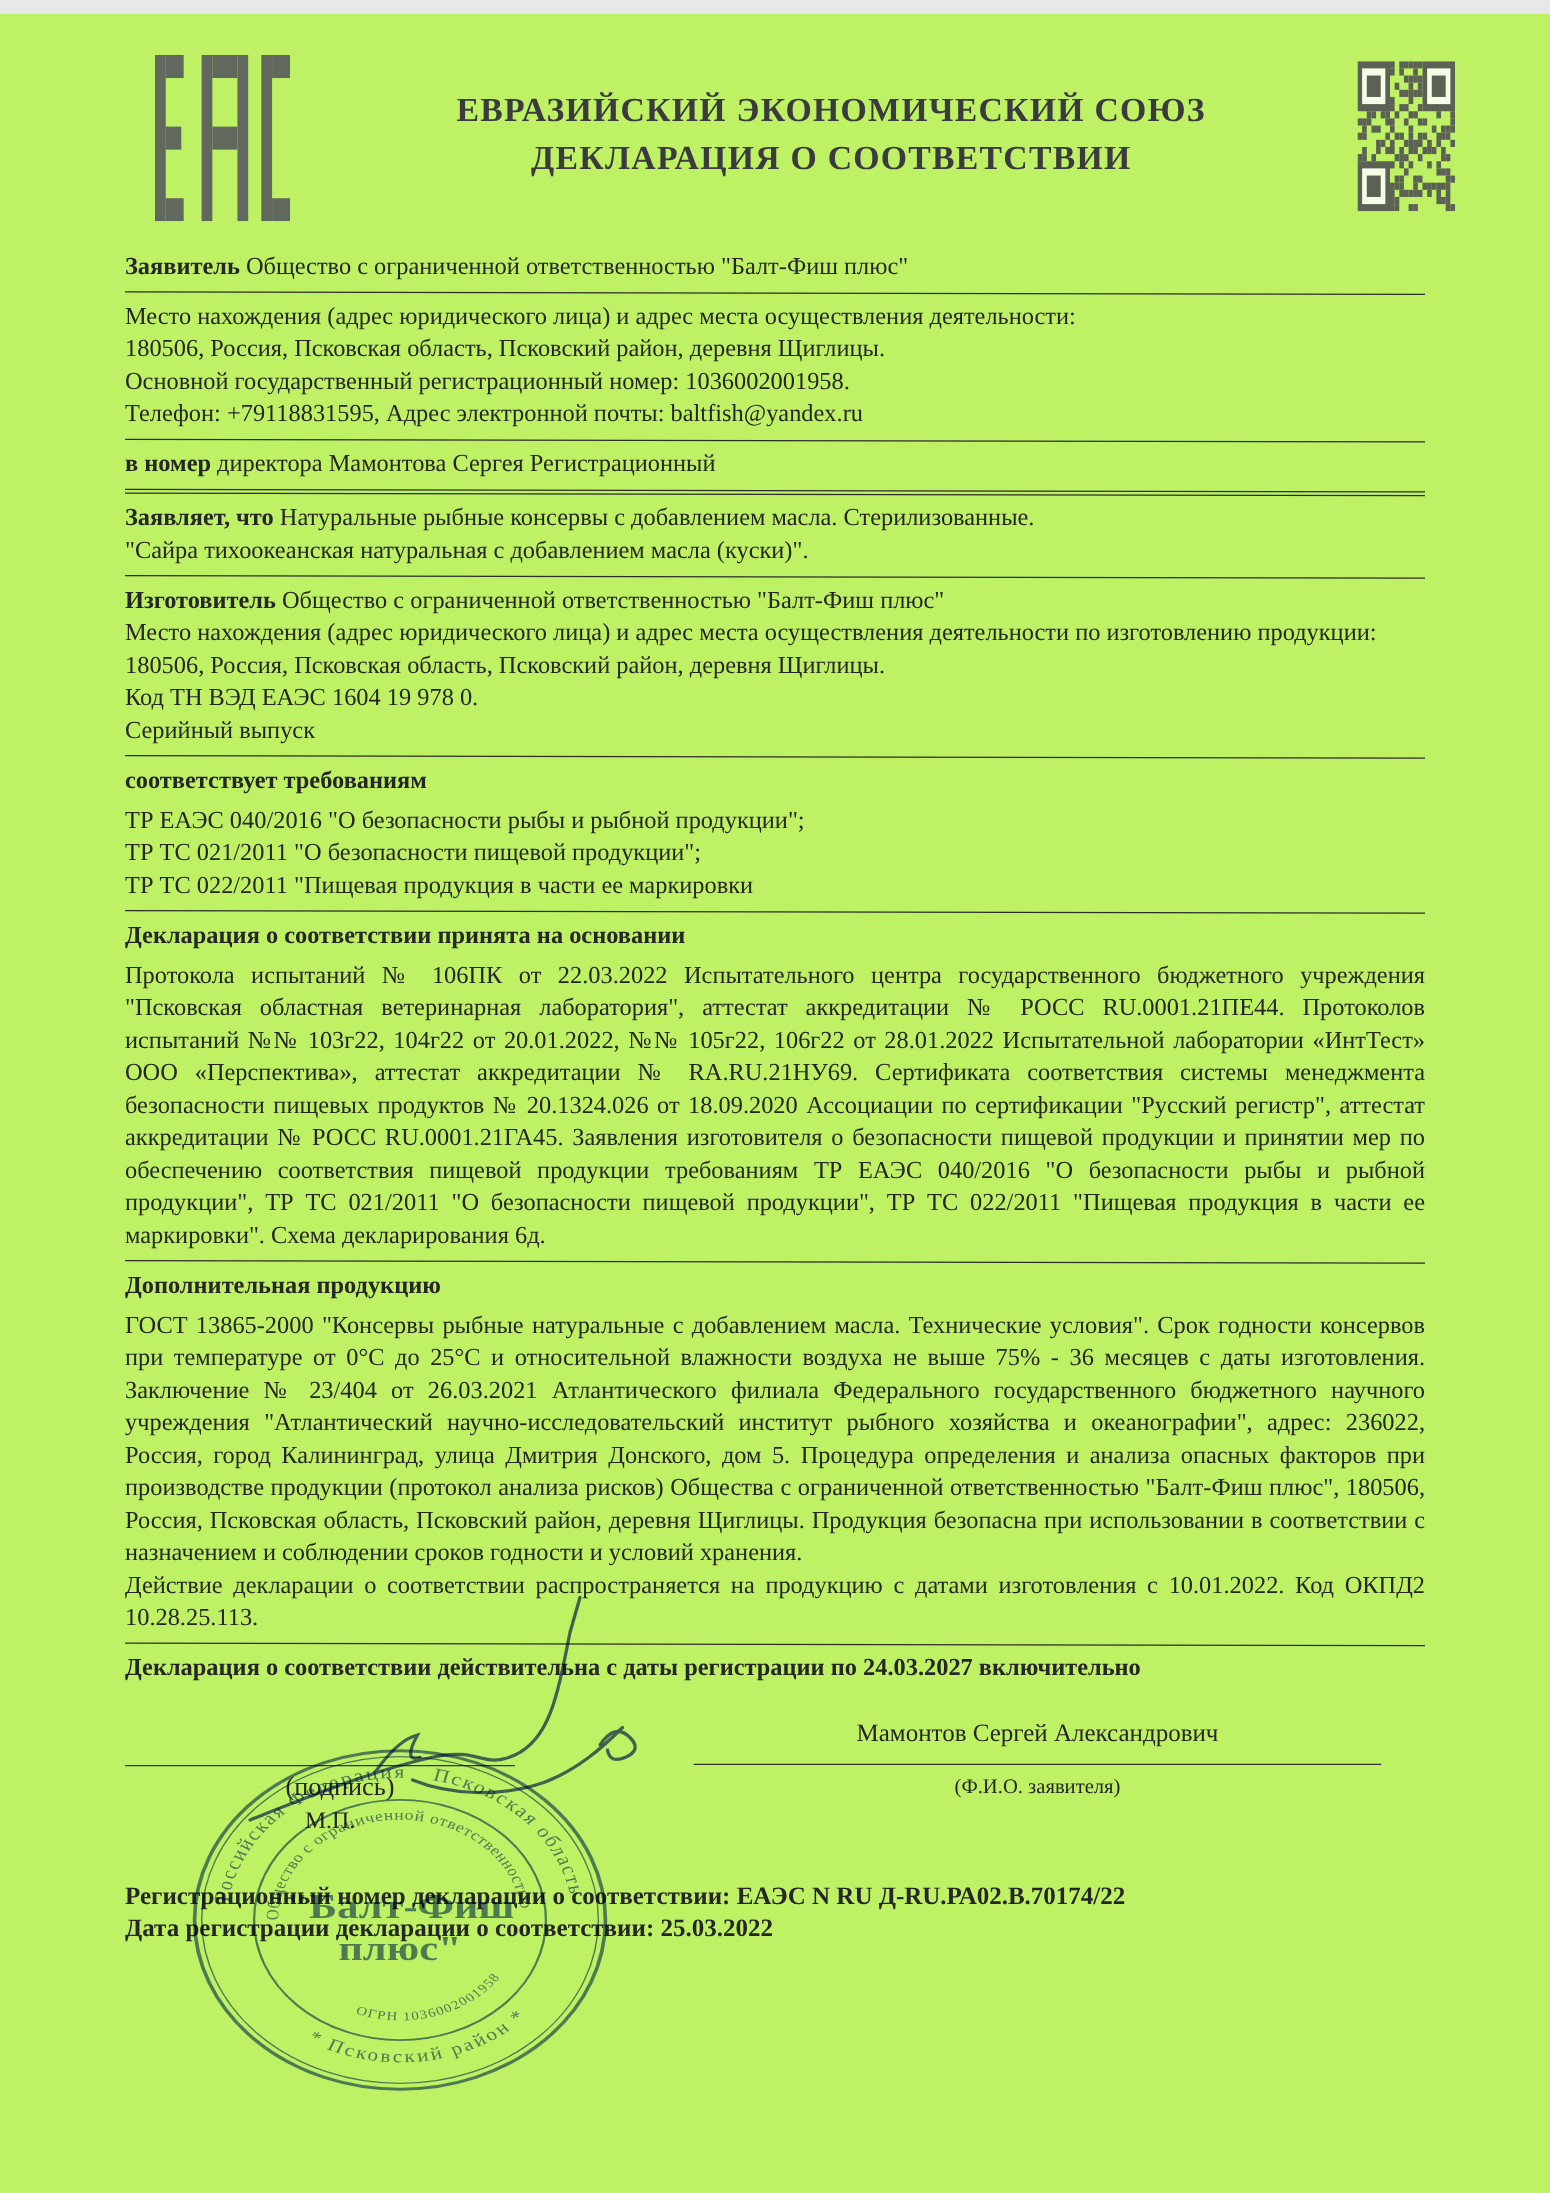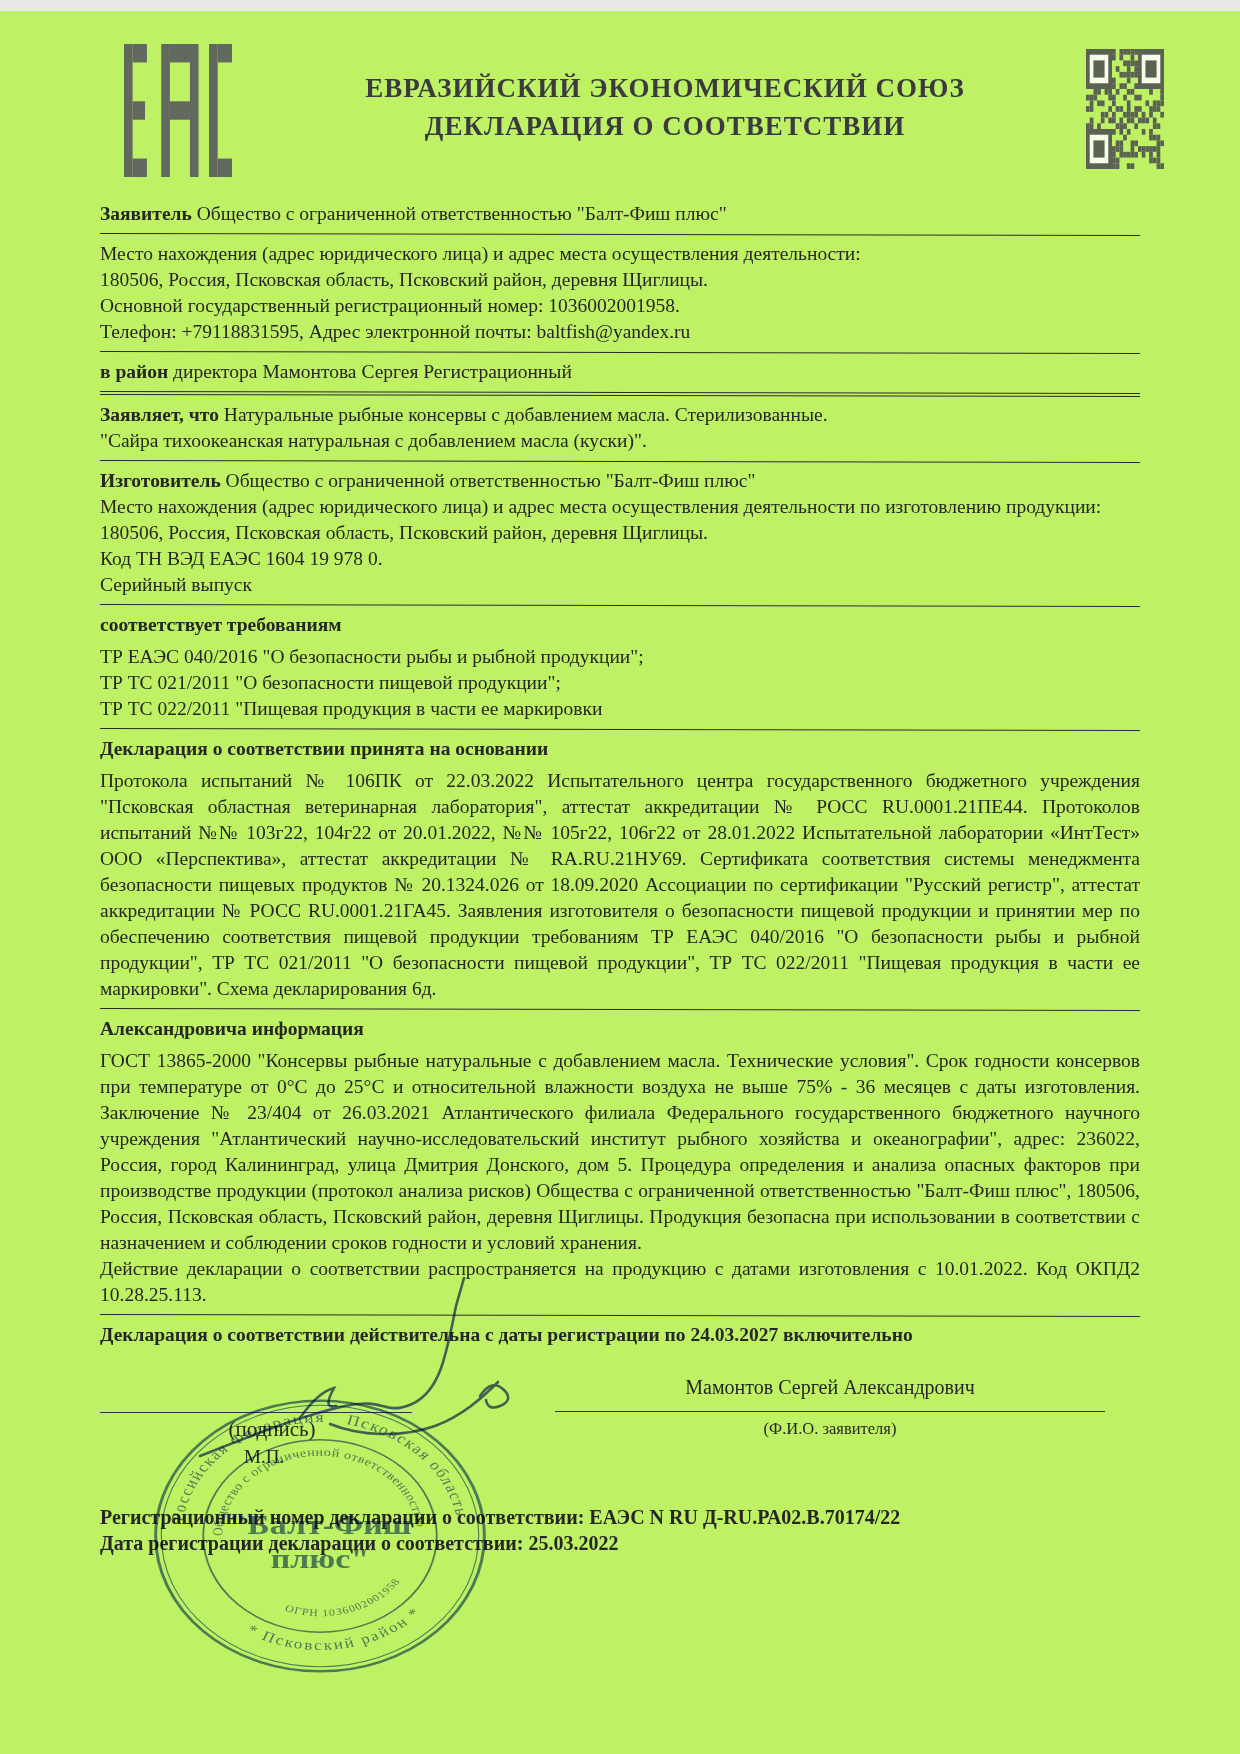--- a/index.html
+++ b/index.html
@@ -239,21 +239,21 @@
 
     <p><b>Заявитель</b> <span>Общество с ограниченной ответственностью "Балт-Фиш плюс"</span></p>
     <div class="rule"></div>
 
     <p>Место нахождения (адрес юридического лица) и адрес места осуществления деятельности:</p>
     <p>180506, Россия, Псковская область, Псковский район, деревня Щиглицы.</p>
     <p>Основной государственный регистрационный номер: 1036002001958.</p>
     <p>Телефон: +79118831595, Адрес электронной почты: baltfish@yandex.ru</p>
     <div class="rule"></div>
 
-    <p><b>в район</b> <span>директора Мамонтова Сергея Регистрационный</span></p>
+    <p><b>в номер</b> <span>директора Мамонтова Сергея Регистрационный</span></p>
     <div class="rule dbl"></div>
     <div class="rule dbl2"></div>
 
     <p><b>Заявляет, что</b> <span>Натуральные рыбные консервы с добавлением масла. Стерилизованные.</span></p>
     <p>"Сайра тихоокеанская натуральная с добавлением масла (куски)".</p>
     <div class="rule"></div>
 
     <p><b>Изготовитель</b> <span>Общество с ограниченной ответственностью "Балт-Фиш плюс"</span></p>
     <p>Место нахождения (адрес юридического лица) и адрес места осуществления деятельности по изготовлению продукции: 180506, Россия, Псковская область, Псковский район, деревня Щиглицы.</p>
     <p>Код ТН ВЭД ЕАЭС 1604 19 978 0.</p>
@@ -265,21 +265,21 @@
     <p>ТР ЕАЭС 040/2016 "О безопасности рыбы и рыбной продукции";</p>
     <p>ТР ТС 021/2011 "О безопасности пищевой продукции";</p>
     <p>ТР ТС 022/2011 "Пищевая продукция в части ее маркировки</p>
     <div class="rule"></div>
 
     <p class="head-b">Декларация о соответствии принята на основании</p>
     <div class="gap6"></div>
     <p class="just">Протокола испытаний № 106ПК от 22.03.2022 Испытательного центра государственного бюджетного учреждения "Псковская областная ветеринарная лаборатория", аттестат аккредитации № РОСС RU.0001.21ПЕ44. Протоколов испытаний №№ 103г22, 104г22 от 20.01.2022, №№ 105г22, 106г22 от 28.01.2022 Испытательной лаборатории «ИнтТест» ООО «Перспектива», аттестат аккредитации № RA.RU.21НУ69. Сертификата соответствия системы менеджмента безопасности пищевых продуктов № 20.1324.026 от 18.09.2020 Ассоциации по сертификации "Русский регистр", аттестат аккредитации № РОСС RU.0001.21ГА45. Заявления изготовителя о безопасности пищевой продукции и принятии мер по обеспечению соответствия пищевой продукции требованиям ТР ЕАЭС 040/2016 "О безопасности рыбы и рыбной продукции", ТР ТС 021/2011 "О безопасности пищевой продукции", ТР ТС 022/2011 "Пищевая продукция в части ее маркировки". Схема декларирования 6д.</p>
     <div class="rule"></div>
 
-    <p class="head-b">Александровича информация</p>
+    <p class="head-b">Дополнительная продукцию</p>
     <div class="gap6"></div>
     <p class="just">ГОСТ 13865-2000 "Консервы рыбные натуральные с добавлением масла. Технические условия". Срок годности консервов при температуре от 0°С до 25°С и относительной влажности воздуха не выше 75% - 36 месяцев с даты изготовления. Заключение № 23/404 от 26.03.2021 Атлантического филиала Федерального государственного бюджетного научного учреждения "Атлантический научно-исследовательский институт рыбного хозяйства и океанографии", адрес: 236022, Россия, город Калининград, улица Дмитрия Донского, дом 5. Процедура определения и анализа опасных факторов при производстве продукции (протокол анализа рисков) Общества с ограниченной ответственностью "Балт-Фиш плюс", 180506, Россия, Псковская область, Псковский район, деревня Щиглицы. Продукция безопасна при использовании в соответствии с назначением и соблюдении сроков годности и условий хранения.</p>
     <p class="just">Действие декларации о соответствии распространяется на продукцию с датами изготовления с 10.01.2022. Код ОКПД2 10.28.25.113.</p>
     <div class="rule"></div>
 
     <p class="head-b">Декларация о соответствии  действительна с даты регистрации по 24.03.2027 включительно</p>
 
     <div class="sig-area">
       <div class="sig-line-left"></div>
       <div class="sig-podpis">(подпись)</div>

